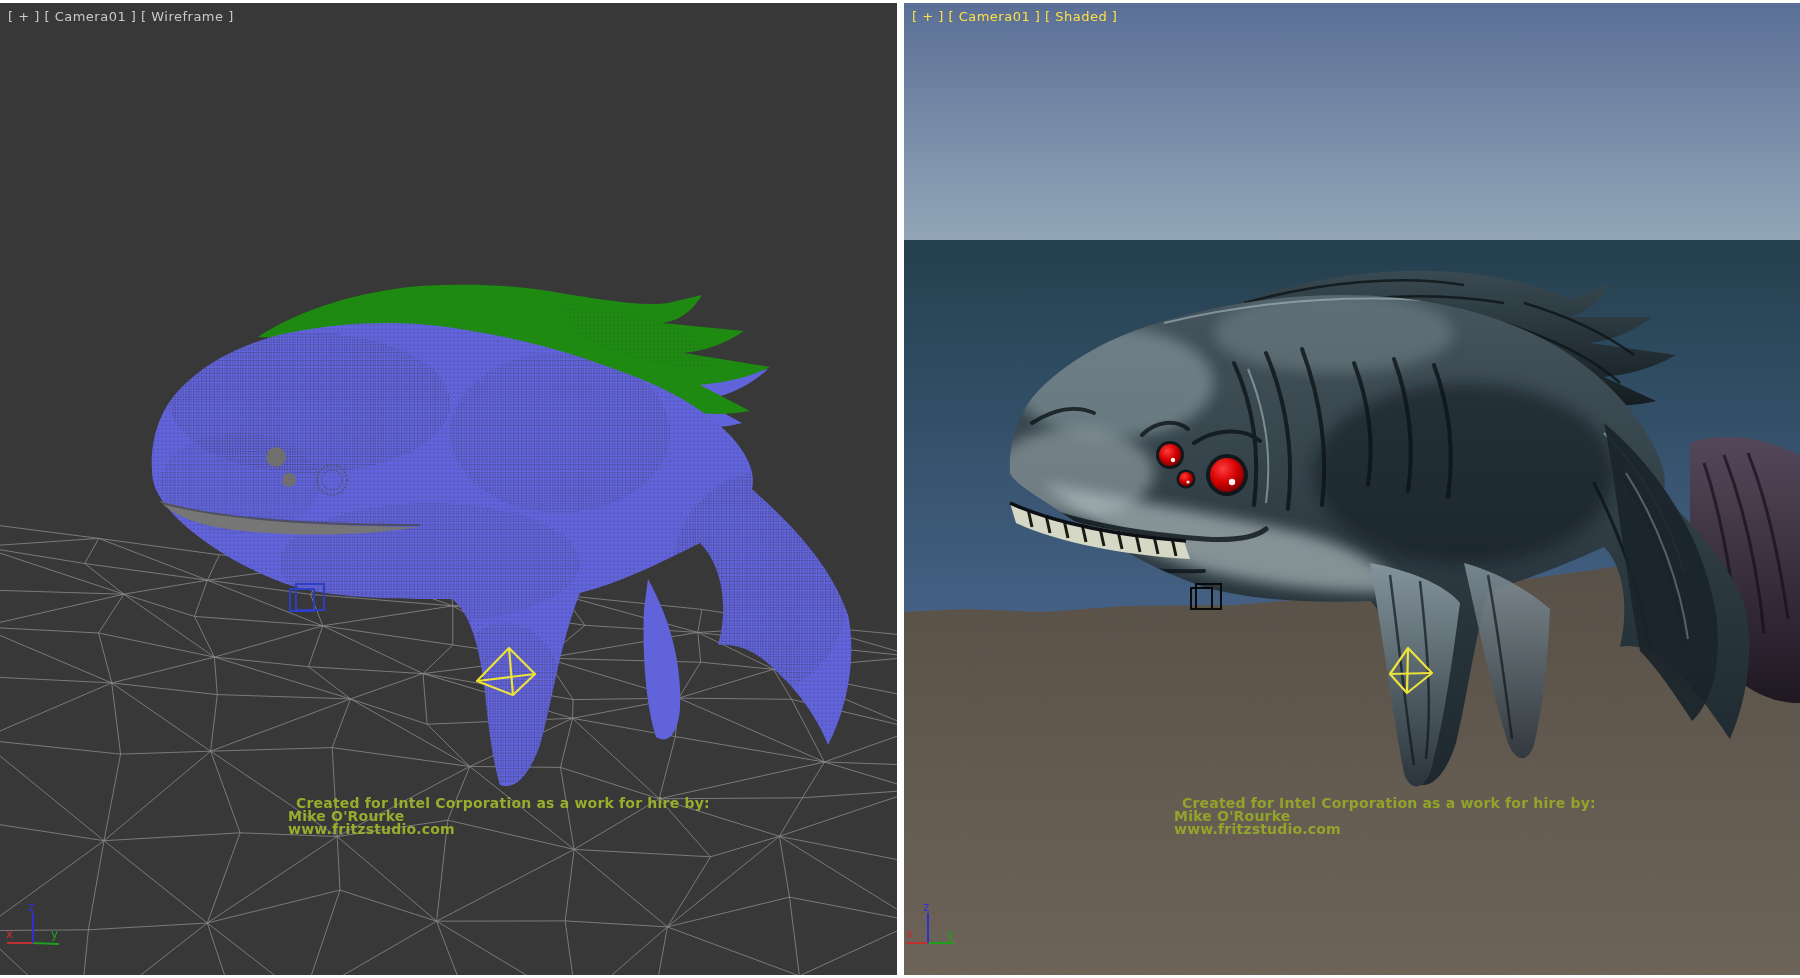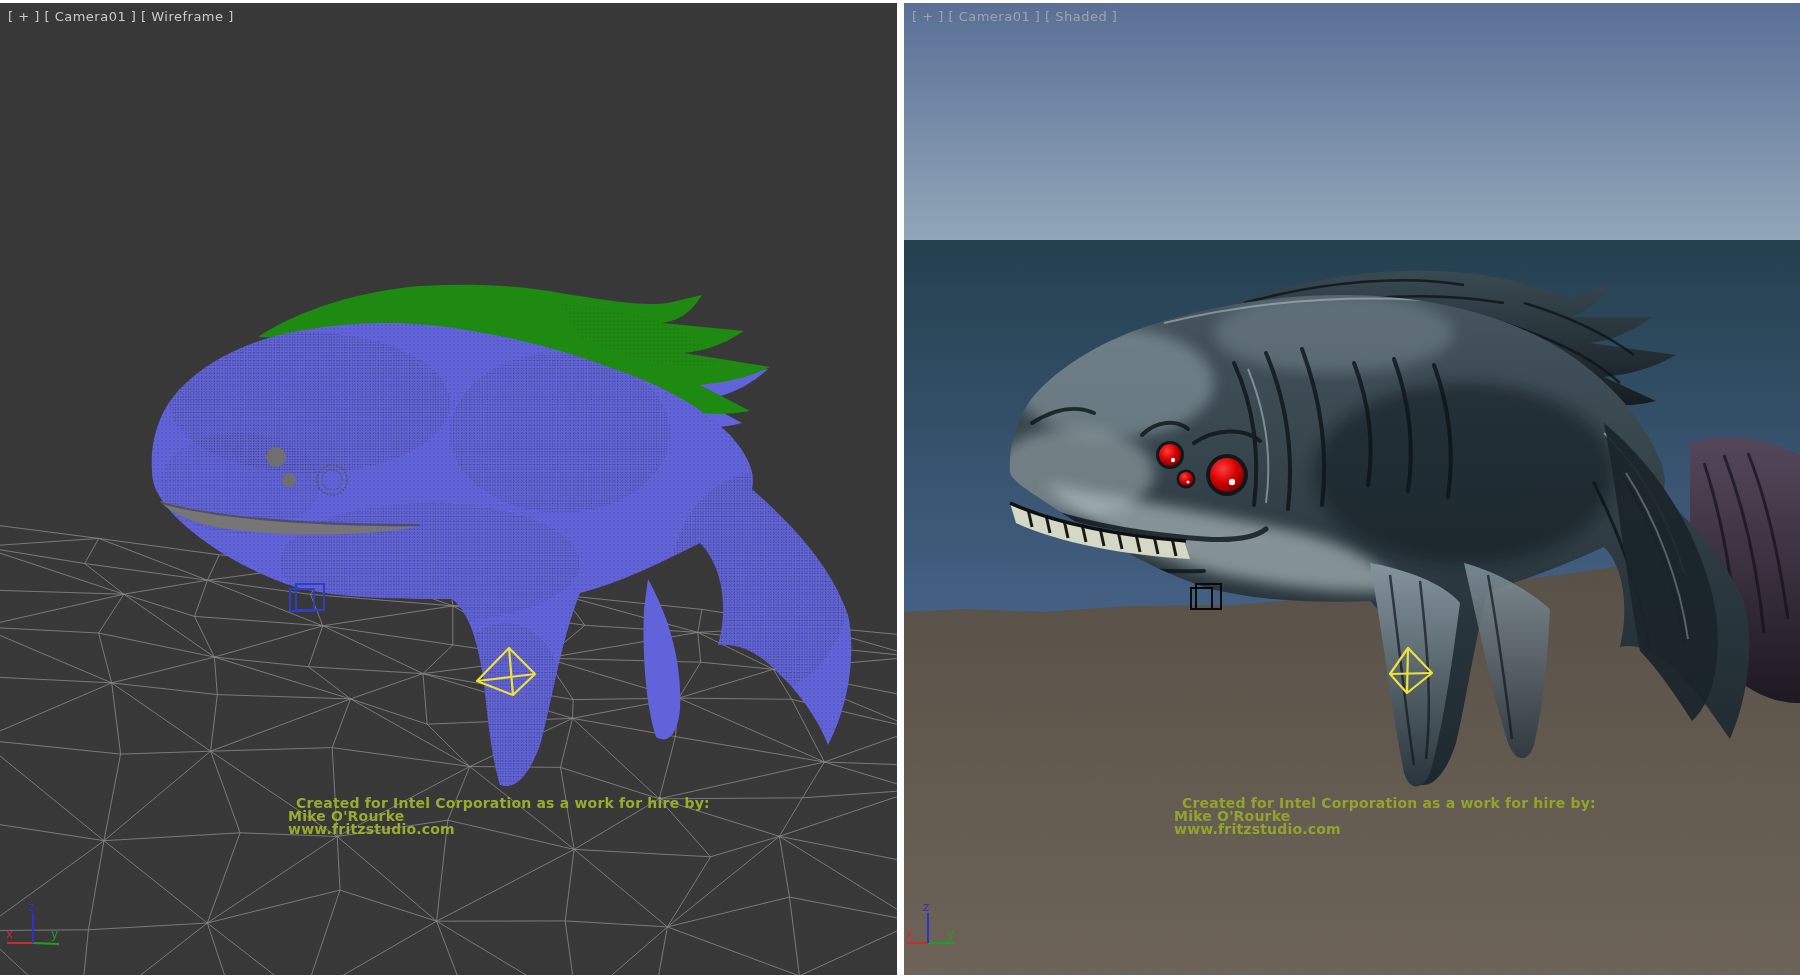--- a/index.html
+++ b/index.html
@@ -5,21 +5,21 @@
   html,body{margin:0;padding:0;background:#ffffff;}
   .stage{position:relative;width:1800px;height:978px;background:#ffffff;overflow:hidden;
          font-family:"Liberation Sans",sans-serif;}
   .viewport{position:absolute;top:3px;height:972px;overflow:hidden;}
   .viewport.left{left:0;width:897px;background:#383838;}
   .viewport.right{left:904px;width:896px;background:#24404e;}
   .scene{position:absolute;left:0;top:0;width:100%;height:100%;display:block;}
   .vp-label{position:absolute;top:6px;left:8px;font-size:13px;letter-spacing:.5px;
             font-family:"DejaVu Sans",sans-serif;user-select:none;}
   .viewport.left .vp-label{color:#cacaca;}
-  .viewport.right .vp-label{color:#a3a3a3;}
+  .viewport.right .vp-label{color:#fde047;}
   .watermark{position:absolute;top:794px;font-size:14px;font-weight:bold;line-height:13px;
              letter-spacing:.2px;color:#99ac2d;font-family:"DejaVu Sans",sans-serif;}
   .viewport.left .watermark{left:288px;}
   .viewport.right .watermark{left:270px;color:#92a42b;}
   .wm-l1{padding-left:8px;}
   .gizmo{position:absolute;width:72px;height:58px;top:896px;}
   .gizmo text{font-size:12px;font-family:"DejaVu Sans",sans-serif;}
   .divider{position:absolute;left:897px;top:0;width:7px;height:978px;background:#ffffff;}
   .hborder{position:absolute;left:0;width:1800px;height:3px;background:#ffffff;}
   .hborder.top{top:0;} .hborder.bottom{top:975px;}

